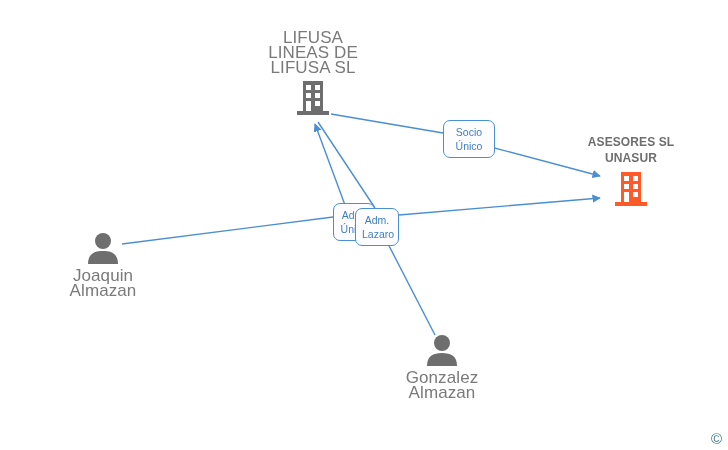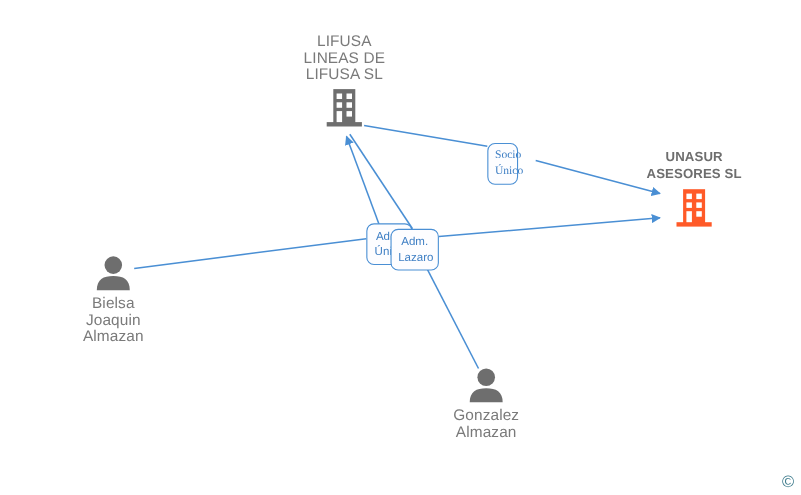--- a/index.html
+++ b/index.html
@@ -12,21 +12,21 @@
     overflow:hidden;
     -webkit-font-smoothing:antialiased;
   }
   #canvas{position:absolute;left:0;top:0;width:728px;height:450px;}
   .edges{position:absolute;left:0;top:0;width:728px;height:450px;z-index:1;}
 
   
   .node{position:absolute;z-index:3;text-align:center;}
   .node-label{
     color:#7a7a7a;
-    font-size:14px;
+    font-size:17px;
     line-height:15px;
     white-space:nowrap;
     letter-spacing:.1px;
   }
   .node-label.bold{
     color:#6e6e6e;
     font-weight:bold;
     font-size:12px;
     line-height:16px;
   }
@@ -120,22 +120,22 @@
         <rect x="11" y="14" width="5" height="5" fill="#ffffff"></rect>
         <rect x="20" y="14" width="5" height="5" fill="#ffffff"></rect>
         <rect x="11" y="22" width="5" height="10" fill="#ffffff"></rect>
         <rect x="20" y="22" width="5" height="5" fill="#ffffff"></rect>
       </svg>
     </div>
   </div>
 
   <div class="node company" style="left:561px;top:134px;width:140px;">
     <div class="node-label bold">
+      <div>ASESORES SL</div>
       <div>UNASUR</div>
-      <div>ASESORES SL</div>
     </div>
     <div class="icon-wrap">
       <svg width="36" height="40" viewBox="0 0 36 40">
         <rect x="8" y="2" width="20" height="32" fill="#ff5a28"></rect>
         <rect x="2" y="32" width="32" height="4" fill="#ff5a28"></rect>
         <rect x="11" y="6" width="5" height="5" fill="#ffffff"></rect>
         <rect x="20" y="6" width="5" height="5" fill="#ffffff"></rect>
         <rect x="11" y="14" width="5" height="5" fill="#ffffff"></rect>
         <rect x="20" y="14" width="5" height="5" fill="#ffffff"></rect>
         <rect x="11" y="22" width="5" height="10" fill="#ffffff"></rect>
@@ -145,40 +145,39 @@
   </div>
 
   <div class="node person" style="left:33px;top:232px;width:140px;">
     <div class="icon-wrap">
       <svg width="34" height="32" viewBox="0 0 34 32">
         <circle cx="17" cy="9" r="8" fill="#6e6e6e"></circle>
         <path d="M2 32 C2 22 8 19 17 19 C26 19 32 22 32 32 Z" fill="#6e6e6e"></path>
       </svg>
     </div>
     <div class="node-label">
-      <div>Bielsa</div>
       <div>Joaquin</div>
       <div>Almazan</div>
     </div>
   </div>
 
   <div class="node person" style="left:372px;top:334px;width:140px;">
     <div class="icon-wrap">
       <svg width="34" height="32" viewBox="0 0 34 32">
         <circle cx="17" cy="9" r="8" fill="#6e6e6e"></circle>
         <path d="M2 32 C2 22 8 19 17 19 C26 19 32 22 32 32 Z" fill="#6e6e6e"></path>
       </svg>
     </div>
     <div class="node-label">
       <div>Gonzalez</div>
       <div>Almazan</div>
     </div>
   </div>
 
-  <div class="chip" style="left:443px;top:130px;width:28px;font-family:Liberation Serif, serif;">
+  <div class="chip" style="left:443px;top:120px;width:52px;">
     <span>Socio</span>
     <span>Único</span>
   </div>
 
   <div class="chip chip-back" style="left:333px;top:203px;width:42px;overflow:hidden;">
     <span>Adm.</span>
     <span>Único</span>
   </div>
 
   <div class="chip chip-front" style="left:355px;top:208px;width:44px;">

